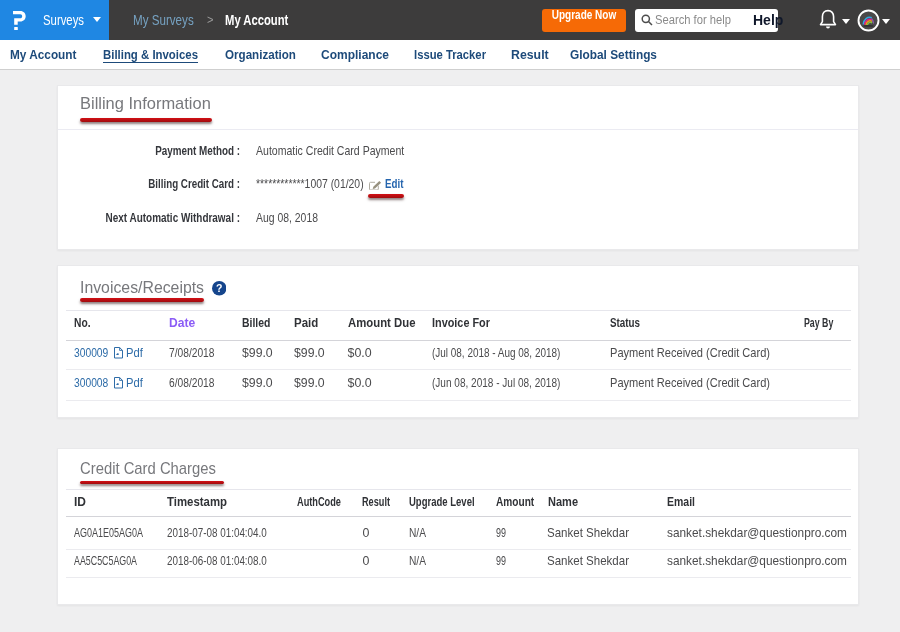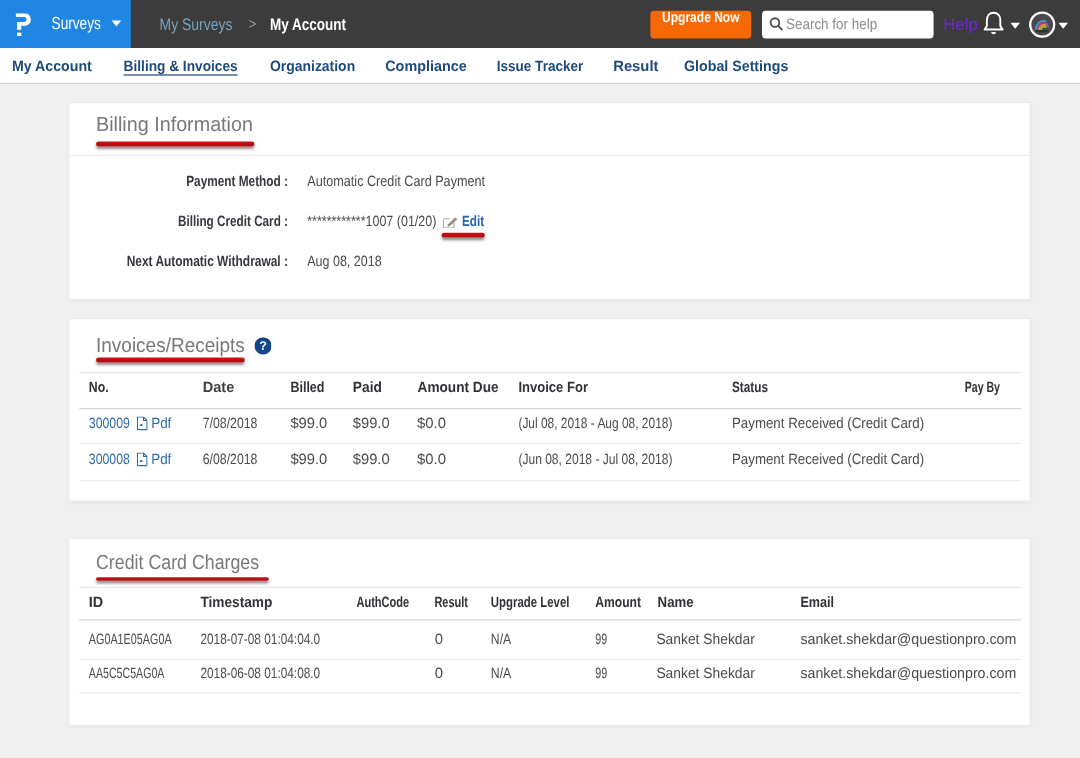--- a/index.html
+++ b/index.html
@@ -27,21 +27,21 @@
 <div class="abs" style="position:absolute;left:207px;top:13px;font-size:13px;color:#9a9a9a;line-height:14.0px;transform:scaleX(0.85);transform-origin:left center;">&gt;</div>
 <div class="abs" style="position:absolute;left:224.6px;top:12.5px;font-size:14px;font-weight:bold;color:#fff;line-height:15.1px;transform:scaleX(0.804);transform-origin:left center;">My Account</div>
 <div class="abs" style="left:541.5px;top:8.5px;width:84px;height:23px;background:#f66a06;border-radius:3px"></div>
 <div class="abs" style="position:absolute;left:583.5px;top:14.5px;font-size:12px;font-weight:bold;color:#fff;line-height:13.0px;transform:scaleX(0.834);transform-origin:center center;transform:translate(-50%,-50%) scaleX(0.834);">Upgrade Now</div>
 <div class="abs" style="left:635px;top:8.5px;width:142.5px;height:23px;background:#fff;border-radius:3px"></div>
 <svg class="abs" style="left:641px;top:14px" width="12" height="12" viewBox="0 0 12 12">
 <circle cx="4.8" cy="4.8" r="3.6" fill="none" stroke="#4d4d4d" stroke-width="1.5"></circle>
 <line x1="7.5" y1="7.5" x2="11" y2="11" stroke="#4d4d4d" stroke-width="1.5"></line>
     </svg>
 <div class="abs" style="position:absolute;left:655px;top:13.5px;font-size:12.5px;color:#8a8a8a;line-height:13.5px;transform:scaleX(0.896);transform-origin:left center;">Search for help</div>
-<div class="abs" style="position:absolute;left:786px;top:12.5px;font-size:14px;color:#6d28d9;line-height:15.1px;">Help</div>
+<div class="abs" style="position:absolute;left:753px;top:12.5px;font-size:14px;color:#0f172a;line-height:15.1px;font-weight:bold;">Help</div>
 <svg class="abs" style="left:817px;top:7.5px" width="22" height="24" viewBox="0 0 22 24">
 <path d="M11,2.6 C7.5,2.6 5.4,5.2 5.4,8.8 V13.6 L3.5,16.6 H18.5 L16.6,13.6 V8.8 C16.6,5.2 14.5,2.6 11,2.6 Z" fill="none" stroke="#fff" stroke-width="1.6" stroke-linejoin="round"></path>
 <path d="M9,18.6 a2,2 0 0 0 4,0 Z" fill="#fff"></path>
     </svg>
 <div class="caret" style="left:841.5px;top:18.5px;border-top-color:#fff"></div>
 <svg class="abs" style="left:857px;top:8.5px" width="23" height="23" viewBox="0 0 23 23">
 <circle cx="11.5" cy="11.5" r="10" fill="#4a4949" stroke="#fff" stroke-width="1.9"></circle>
 <path d="M6.2,15.5 C6.6,10.4 10.5,7.2 14.8,8.8" fill="none" stroke="#2fa8df" stroke-width="1.5"></path>
 <path d="M7.6,15.8 C8,11.6 11.2,9.2 14.9,10.6" fill="none" stroke="#e0218a" stroke-width="1.5"></path>
 <path d="M9,16 C9.4,12.6 11.9,10.9 15,12.2" fill="none" stroke="#f7941d" stroke-width="1.5"></path>
@@ -76,21 +76,21 @@
 <div class="redline" style="left:368px;top:194px;width:36px"></div>
 <div class="card" style="top:265px;height:153px"></div>
 <div class="abs" style="position:absolute;left:79.5px;top:279px;font-size:17px;color:#77787c;line-height:18.4px;transform:scaleX(0.931);transform-origin:left center;">Invoices/Receipts</div>
 <div class="redline" style="left:79.5px;top:298px;width:124px"></div>
 <svg class="abs" style="left:211.5px;top:281px" width="14.5" height="14.5" viewBox="0 0 14.5 14.5">
 <circle cx="7.25" cy="7.25" r="7.25" fill="#15458c"></circle>
 <text x="7.25" y="10.9" font-size="10.5" font-weight="bold" fill="#fff" text-anchor="middle" font-family="Liberation Sans">?</text>
     </svg>
 <div class="hline" style="left:66px;top:310px;width:785px;background:#e6e6ec"></div>
 <div class="abs" style="position:absolute;left:73.5px;top:317px;font-size:12.4px;font-weight:bold;color:#303236;line-height:13.4px;transform:scaleX(0.826);transform-origin:left center;">No.</div>
-<div class="abs" style="position:absolute;left:168.5px;top:317px;font-size:12.4px;font-weight:bold;color:#404040;line-height:13.4px;transform:scaleX(0.975);transform-origin:left center;">Date</div>
+<div class="abs" style="position:absolute;left:168.5px;top:317px;font-size:12.4px;font-weight:bold;color:#8b5cf6;line-height:13.4px;transform:scaleX(0.975);transform-origin:left center;">Date</div>
 <div class="abs" style="position:absolute;left:242px;top:317px;font-size:12.4px;font-weight:bold;color:#303236;line-height:13.4px;transform:scaleX(0.841);transform-origin:left center;">Billed</div>
 <div class="abs" style="position:absolute;left:294px;top:317px;font-size:12.4px;font-weight:bold;color:#303236;line-height:13.4px;transform:scaleX(0.928);transform-origin:left center;">Paid</div>
 <div class="abs" style="position:absolute;left:347.5px;top:317px;font-size:12.4px;font-weight:bold;color:#303236;line-height:13.4px;transform:scaleX(0.916);transform-origin:left center;">Amount Due</div>
 <div class="abs" style="position:absolute;left:432px;top:317px;font-size:12.4px;font-weight:bold;color:#303236;line-height:13.4px;transform:scaleX(0.877);transform-origin:left center;">Invoice For</div>
 <div class="abs" style="position:absolute;left:609.5px;top:317px;font-size:12.4px;font-weight:bold;color:#303236;line-height:13.4px;transform:scaleX(0.792);transform-origin:left center;">Status</div>
 <div class="abs" style="position:absolute;left:804px;top:317px;font-size:12.4px;font-weight:bold;color:#303236;line-height:13.4px;transform:scaleX(0.709);transform-origin:left center;">Pay By</div>
 <div class="hline" style="left:66px;top:339.5px;width:785px;background:#d4d4d9"></div>
 <div class="abs" style="position:absolute;left:73.5px;top:346.8px;font-size:12.4px;color:#2e6ca8;line-height:13.4px;transform:scaleX(0.829);transform-origin:left center;">300009</div>
 <svg class="abs" style="left:114px;top:347.3px" width="9" height="11.5" viewBox="0 0 9 11.5">
 <path d="M0.5,0.5 H5.6 L8.5,3.4 V11 H0.5 Z" fill="none" stroke="#2e6ca8" stroke-width="1"></path>

